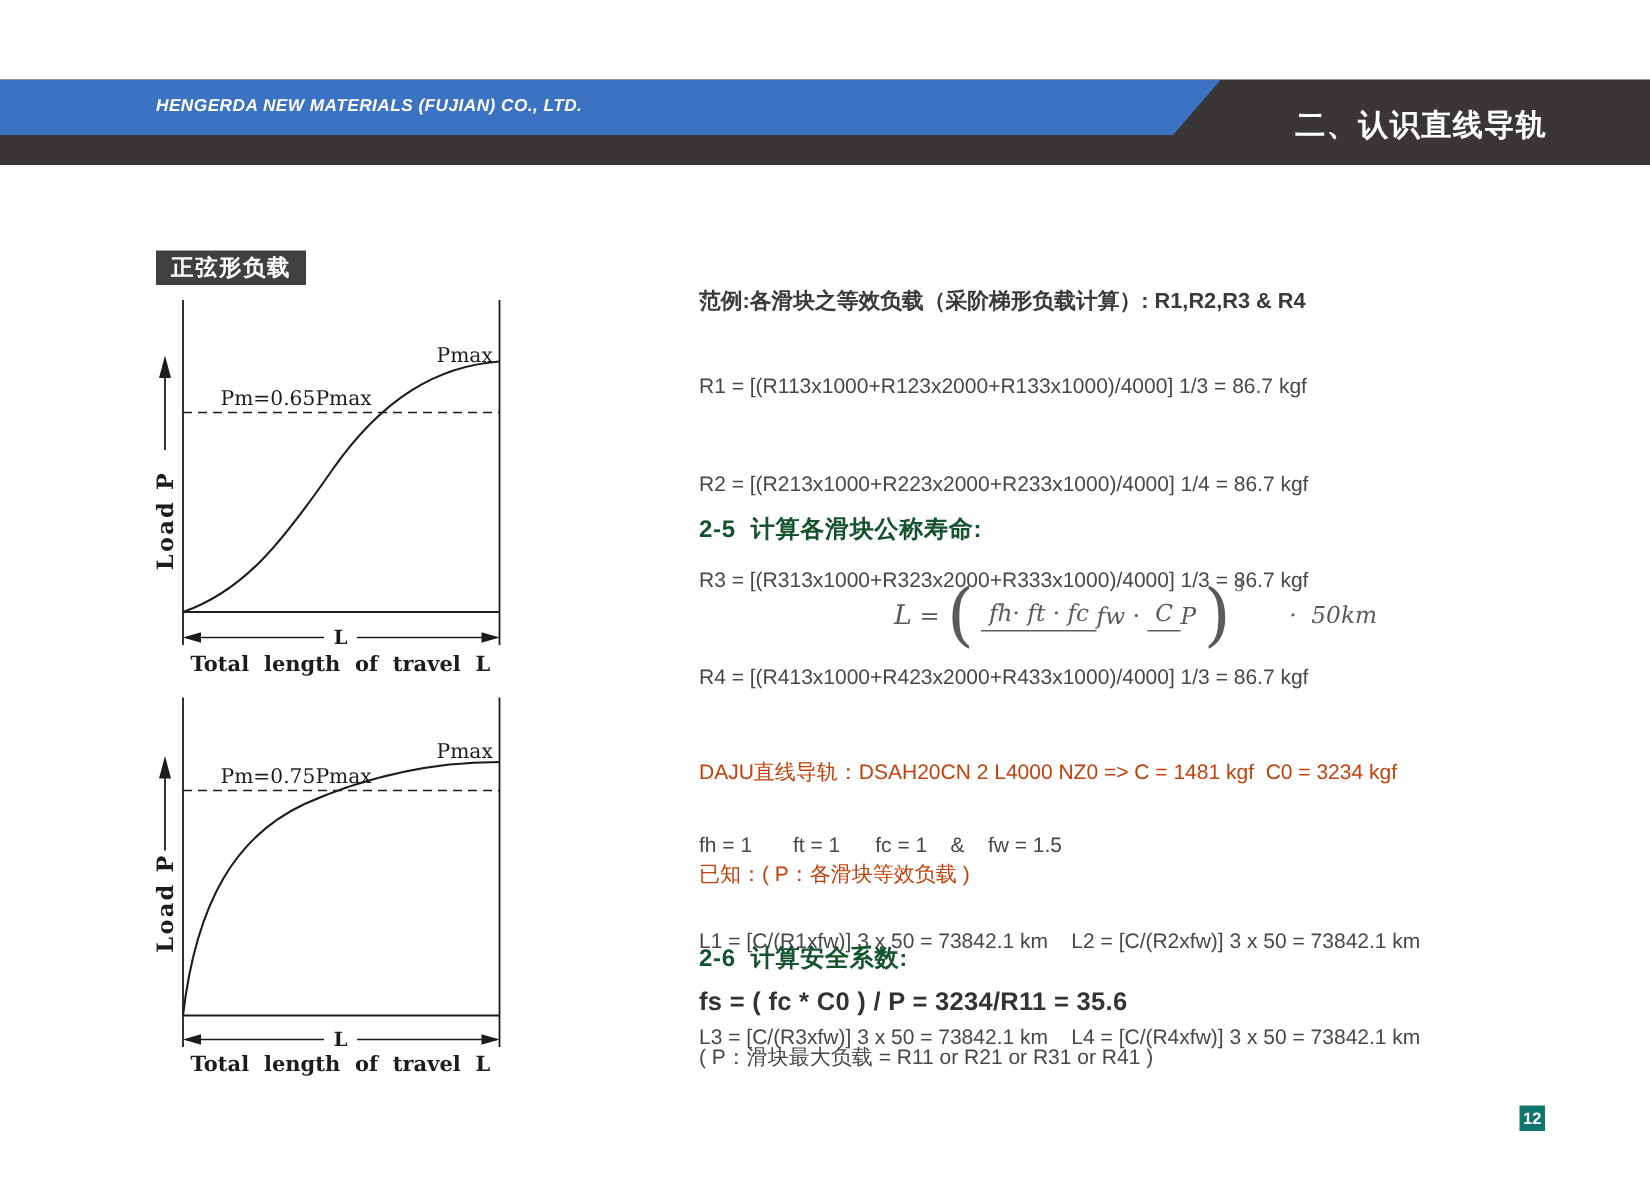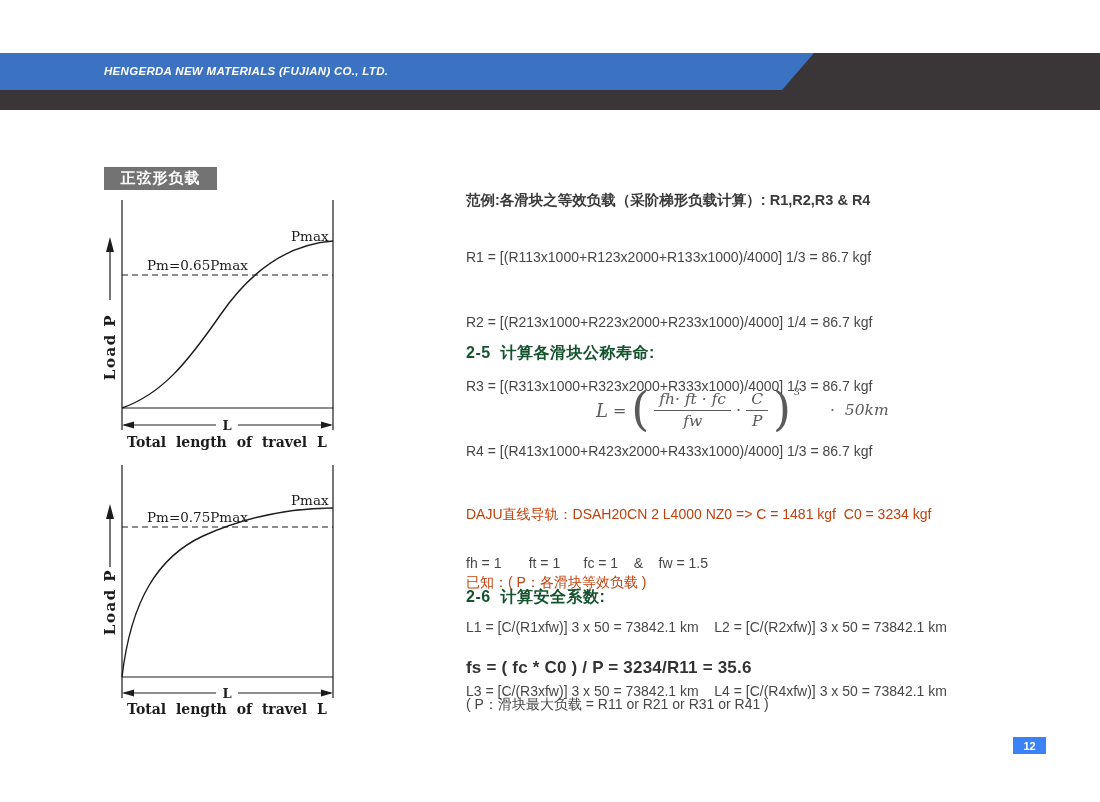--- a/index.html
+++ b/index.html
@@ -9,66 +9,67 @@
   
   .header-dark{position:absolute;left:0;top:53px;width:1100px;height:57px;background:#3a3637;}
   .header-blue{position:absolute;left:0;top:53px;width:814px;height:37px;background:#3b72c1;
                clip-path:polygon(0 0,100% 0,calc(100% - 32px) 100%,0 100%);}
   .company{position:absolute;left:104px;top:65px;font-size:11.5px;font-weight:bold;color:#ffffff;
            letter-spacing:.3px;white-space:pre;font-style:italic;}
   .header-title{position:absolute;left:800px;top:70px;width:295px;text-align:center;
                 font-size:20px;font-weight:bold;color:#ffffff;letter-spacing:1px;}
 
   
-  .load-label{position:absolute;left:104px;top:167px;width:113px;height:23px;background:#737373;
+  .load-label{position:absolute;left:104px;top:167px;width:100px;height:23px;background:#404040;
               color:#ffffff;font-size:15px;font-weight:bold;display:flex;align-items:center;
               justify-content:center;letter-spacing:1px;}
   .chart{position:absolute;}
   .chart text{fill:#1c1c1c;}
   .serif{font-family:"DejaVu Serif","Liberation Serif",serif;}
 
   
   .rc{position:absolute;left:466px;white-space:pre;}
   .example-heading{top:167px;font-size:14.5px;font-weight:bold;color:#3a3a3a;margin-top:24px;}
   .r-lines{top:204px;font-size:14px;line-height:21.5px;color:#474747;}
   .sec-heading{font-size:16px;font-weight:bold;color:#14532d;letter-spacing:.5px;}
   .sec-25{top:343px;}
-  .sec-26{top:587px;}
+  .sec-26{top:629px;}
   .daju-block{top:458px;font-size:14px;line-height:22.5px;color:#c2410c;}
   .calc-block{top:510px;font-size:14px;line-height:21.4px;color:#474747;}
   .fs-line{top:658px;font-size:17px;font-weight:bold;color:#333333;letter-spacing:.2px;}
   .note-line{top:696px;font-size:14px;color:#474747;}
 
   
   .formula{position:absolute;left:596px;top:384px;height:52px;display:flex;align-items:center;
            gap:5px;color:#5a5a5a;font-family:"DejaVu Serif","Liberation Serif",serif;}
   .f-lhs{font-style:italic;font-size:18px;}
   .f-eq{font-size:16px;}
   .f-paren{font-size:46px;line-height:.82;font-weight:400;}
-  .frac{display:inline-flex;flex-direction:column;align-items:center;font-style:italic;font-size:15.5px;}
+  .frac{display:inline-flex;flex-direction:row;align-items:center;font-style:italic;font-size:15.5px;}
   .frac .num{border-bottom:1px solid #5a5a5a;padding:0 5px 2px;}
   .frac .den{padding-top:1px;}
   .close-wrap{position:relative;}
   .close-wrap sup{position:absolute;top:-3px;right:-9px;font-size:10px;font-style:normal;}
   .f-dot{font-size:16px;}
   .f-tail{font-style:italic;font-size:15.5px;white-space:pre;margin-left:34px;}
 
   
-  .pagenum{position:absolute;left:1013px;top:737px;width:33px;height:17px;background:#3b82f6;
+  .pagenum{position:absolute;left:1013px;top:737px;width:17px;height:17px;background:#0f766e;
            color:#ffffff;font-size:11px;font-weight:bold;display:flex;align-items:center;
            justify-content:center;}
 </style>
 </head>
 <body>
 
 <div class="page">
 
   <div class="header-dark"></div>
   <div class="header-blue"></div>
   <div class="company">HENGERDA NEW MATERIALS (FUJIAN) CO., LTD.</div>
+  <div class="header-title">二、认识直线导轨</div>
 
   <div class="load-label">正弦形负载</div>
 
   <svg class="chart" style="left:90px;top:195px;" width="256" height="260" viewBox="0 0 256 260">
     <line x1="32" y1="5" x2="32" y2="235" stroke="#1c1c1c" stroke-width="1.2"></line>
     <line x1="243" y1="5" x2="243" y2="235" stroke="#1c1c1c" stroke-width="1.2"></line>
     <line x1="32" y1="213" x2="243" y2="213" stroke="#1c1c1c" stroke-width="1.2"></line>
     <path d="M 32 213 C 72 199, 97 168, 131 119 C 165 70, 202 49, 243 46" fill="none" stroke="#1c1c1c" stroke-width="1.4"></path>
     <line x1="32" y1="80" x2="243" y2="80" stroke="#1c1c1c" stroke-width="1.1" stroke-dasharray="6 4"></line>
     <text class="serif" x="57" y="75" font-size="13.5">Pm=0.65Pmax</text>

